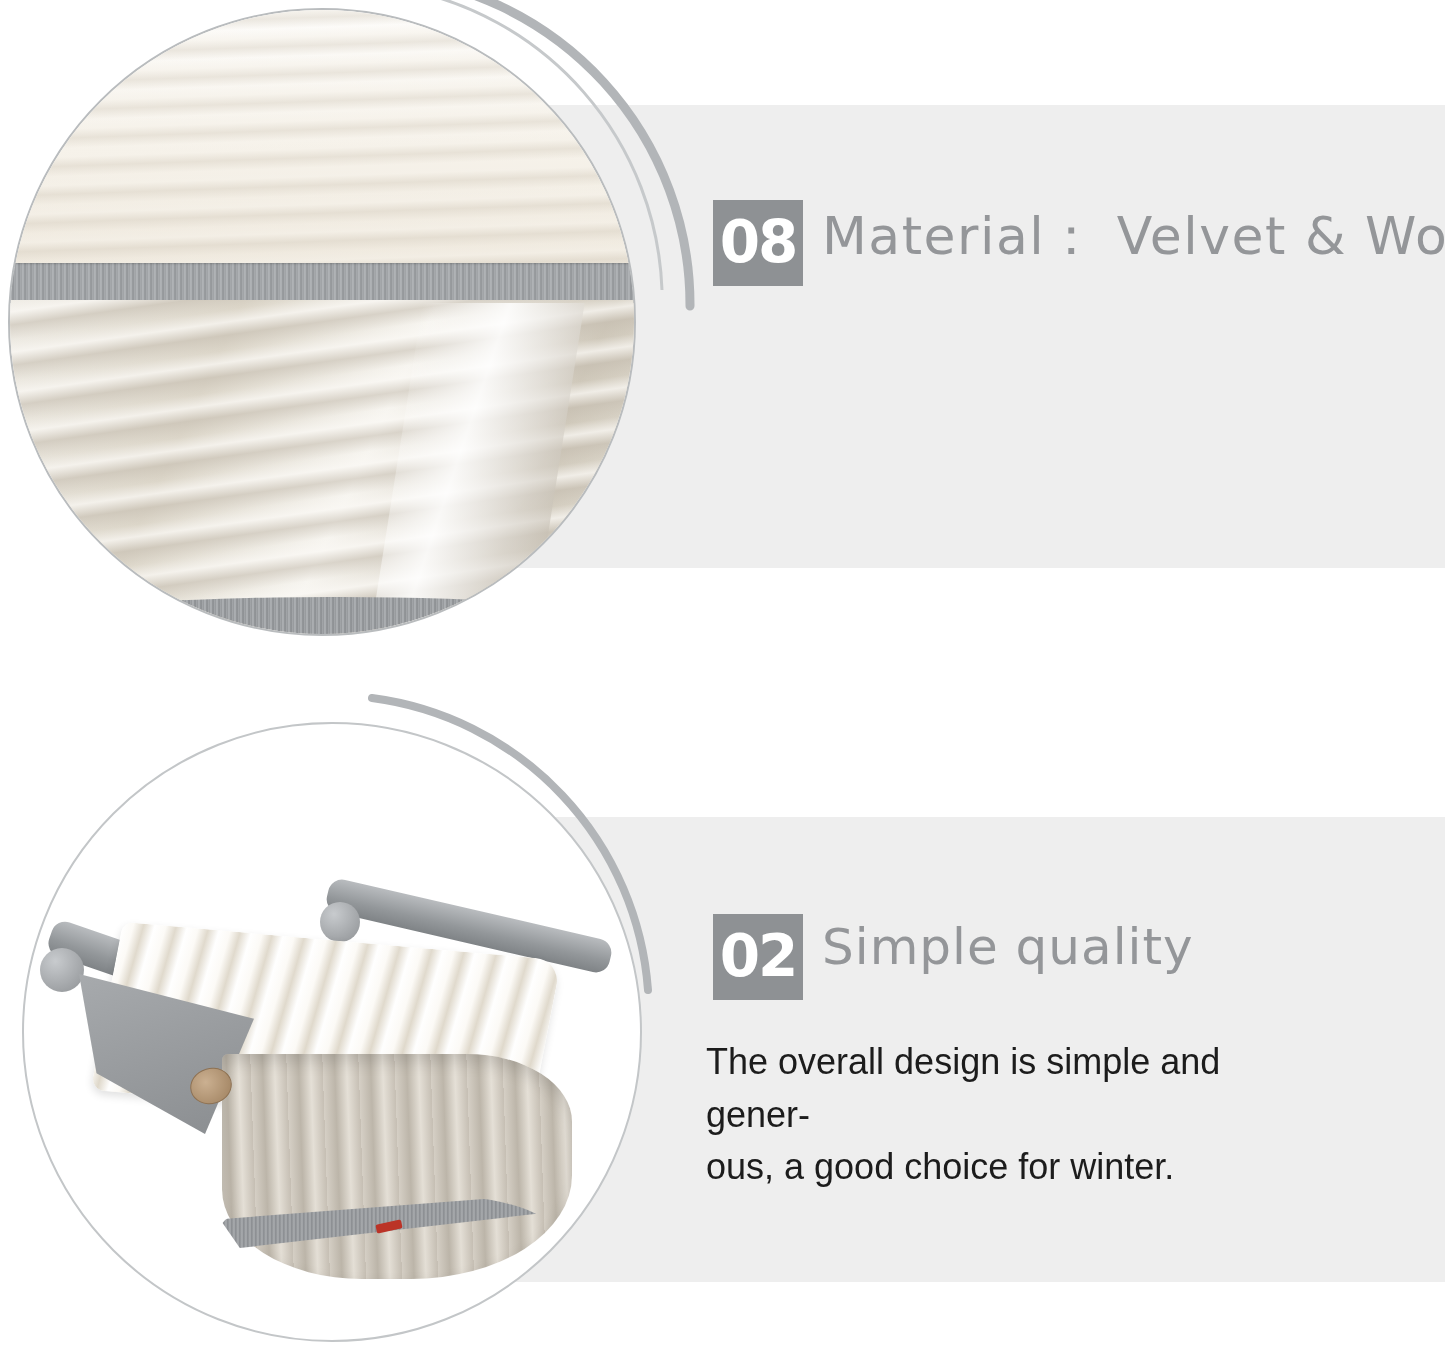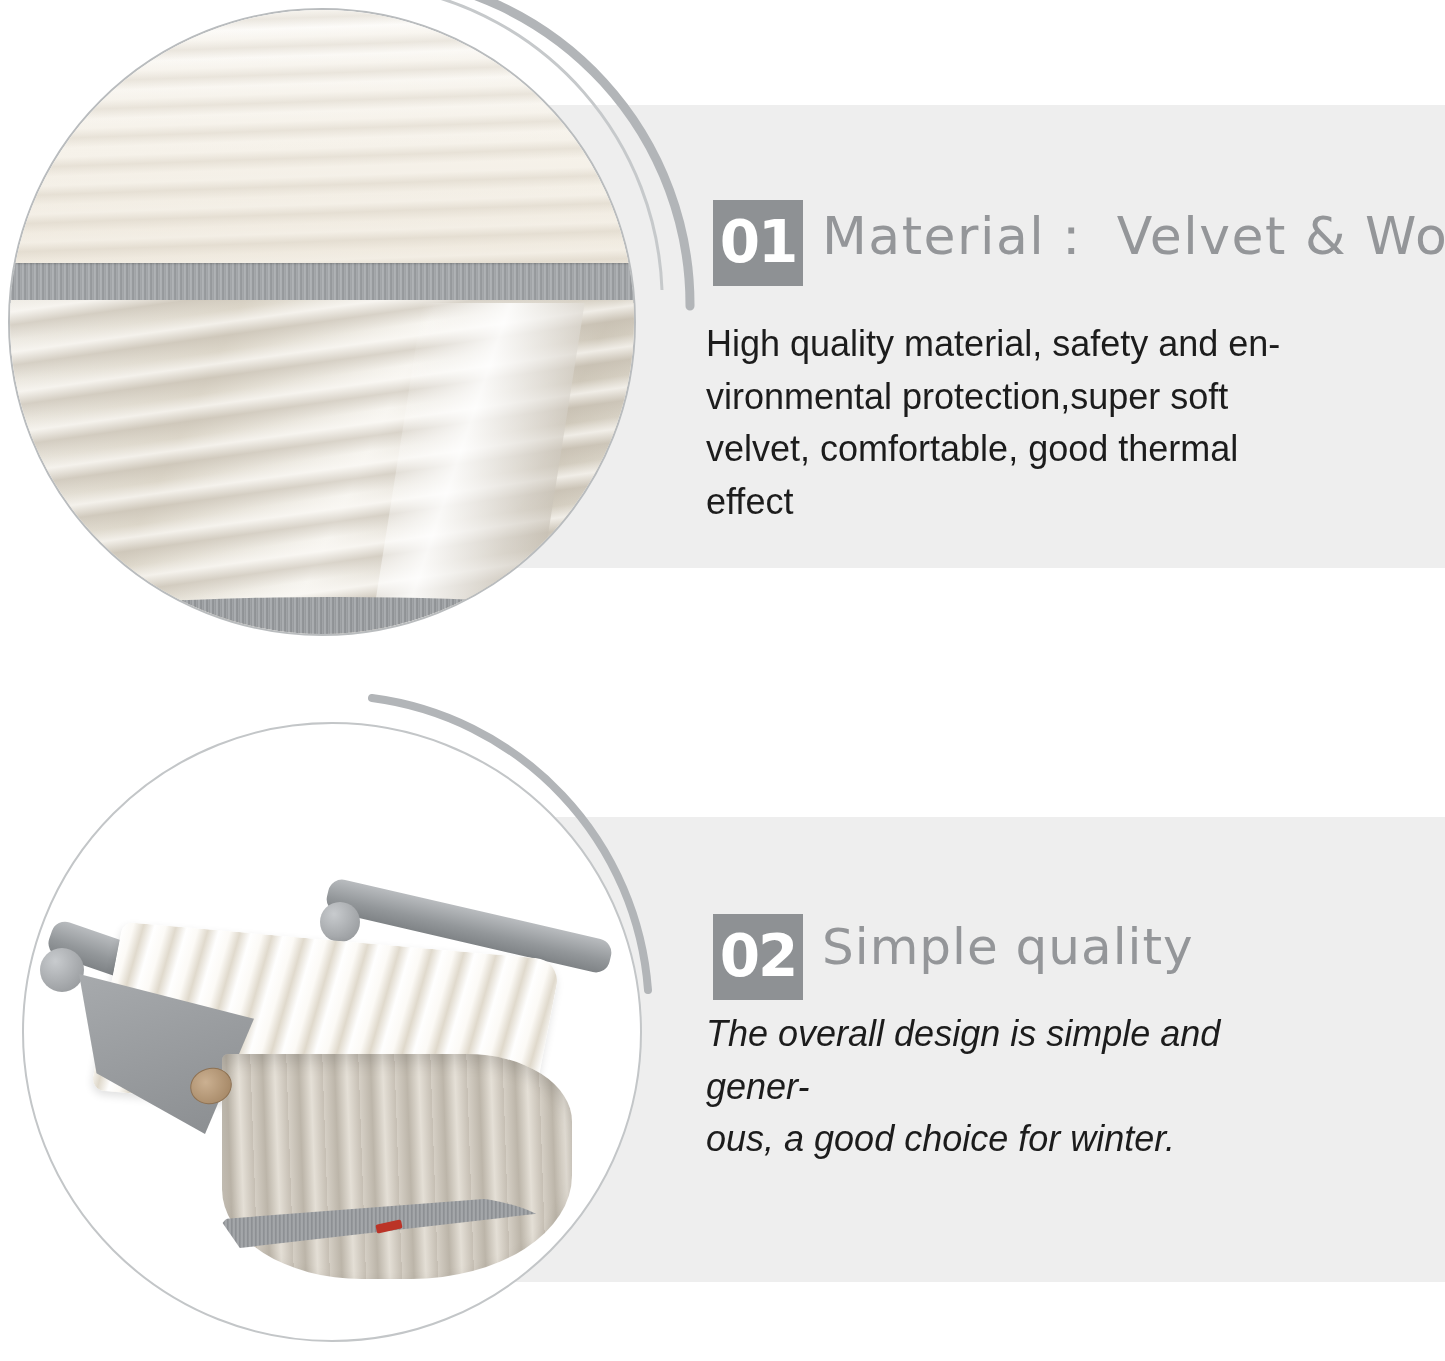--- a/index.html
+++ b/index.html
@@ -193,21 +193,21 @@
 
   .feature-body {
     position: absolute;
     color: #1c1c1c;
     font-family: "Liberation Sans", sans-serif;
     font-size: 36px;
     line-height: 1.46;
     white-space: pre-line;
   }
   #body-01 { left: 706px; top: 318px; width: 650px; }
-  #body-02 { left: 706px; top: 1008px; width: 610px; font-style: italic; }
+  #body-02 { left: 706px; top: 1036px; width: 610px; }
 </style>
 </head>
 <body>
 
 <div class="section" id="section-01">
 
   <div class="info-panel" id="panel-01"></div>
 
   <svg class="sweep-arc" width="720" height="700" viewBox="0 0 720 700" style="left:0;top:-10px;">
     <path d="M 388 -14 A 330 330 0 0 1 690 316" fill="none" stroke="#b2b5b8" stroke-width="9" stroke-linecap="round"></path>
@@ -218,29 +218,25 @@
     <div class="fab-wrap">
       <div class="fab-top"></div>
       <div class="fab-band"></div>
       <div class="fab-bot"></div>
       <div class="fab-fold"></div>
       <div class="fab-hem"></div>
     </div>
   </div>
 
   <div class="badge" style="left:713px; top:200px;">
-    <div class="badge-num">01</div>
+    <div class="badge-num">08</div>
 
   </div>
 
   <div class="feature-title" id="title-01">Material： Velvet &amp; Wood</div>
-  <div class="feature-body" id="body-01">High quality material, safety and en-
-vironmental protection,super soft
-velvet, comfortable, good thermal
-effect</div>
 </div>
 
 <div class="section" id="section-02">
 
   <div class="info-panel" id="panel-02"></div>
 
   <svg class="sweep-arc" width="720" height="660" viewBox="0 0 720 660" style="left:0;top:0;">
     <path d="M 372 8 A 318 318 0 0 1 648 300" fill="none" stroke="#b2b5b8" stroke-width="8" stroke-linecap="round"></path>
   </svg>
 

